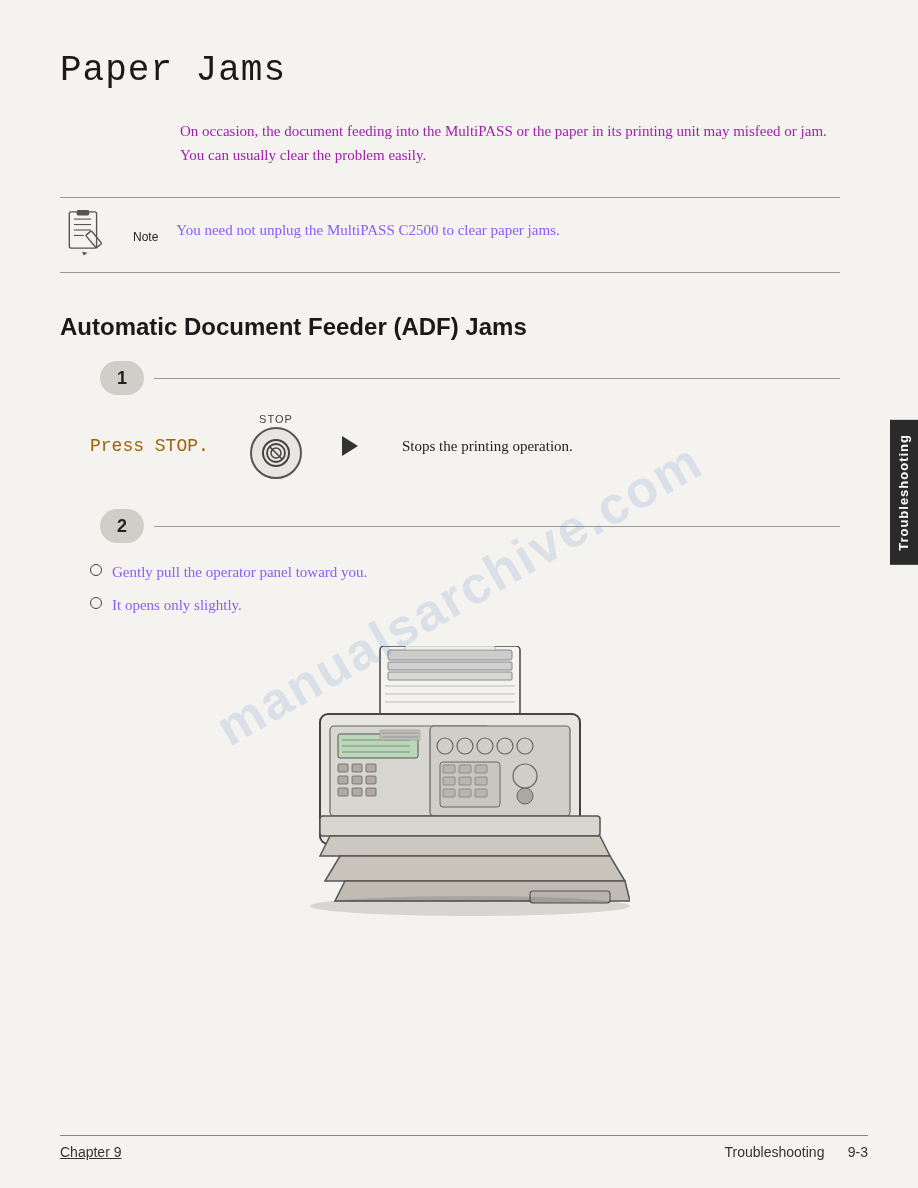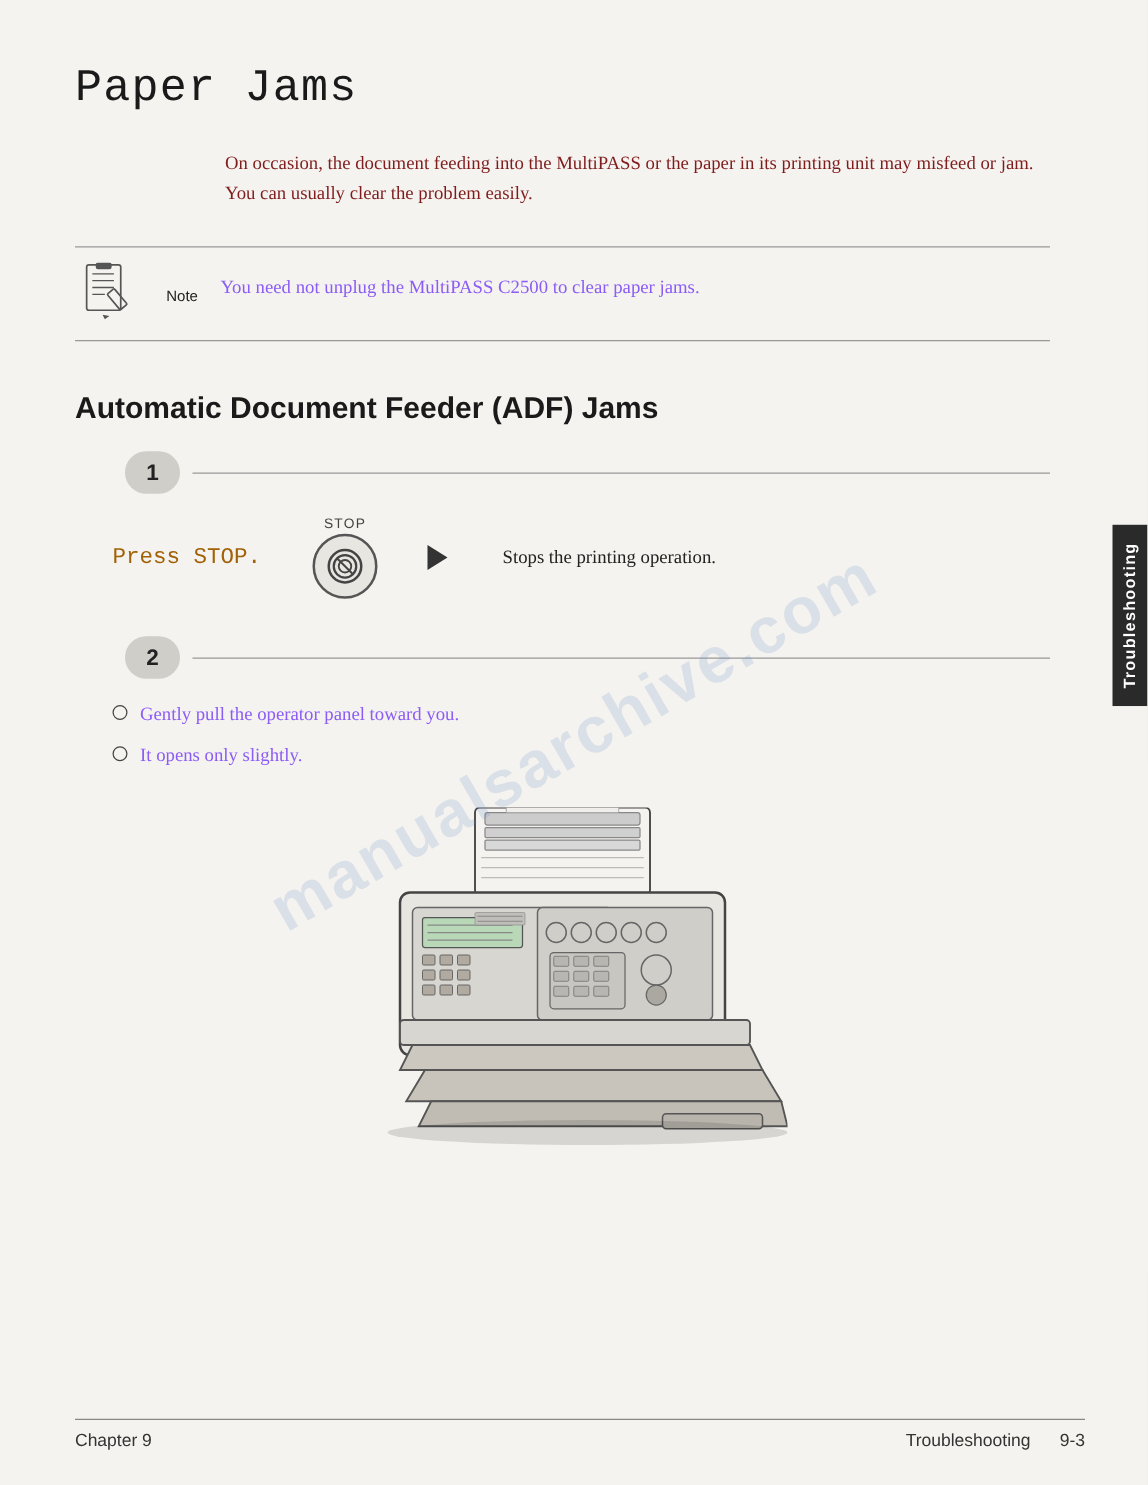--- a/index.html
+++ b/index.html
@@ -56,21 +56,21 @@
       margin-bottom: 28px;
       letter-spacing: 1px;
     }
 
     
     .intro-block {
       margin-left: 120px;
       margin-bottom: 30px;
       font-size: 15px;
       line-height: 1.6;
-      color: #7f1d1d;
+      color: #a21caf;
     }
 
     
     .note-block {
       display: flex;
       align-items: flex-start;
       margin-bottom: 40px;
       border-top: 1px solid #999;
       border-bottom: 1px solid #999;
       padding: 12px 0;
@@ -289,20 +289,21 @@
       justify-content: space-between;
       align-items: center;
       border-top: 1px solid #888;
       padding-top: 8px;
     }
 
     .footer-left {
       font-size: 14px;
       color: #333;
       font-family: Arial, sans-serif;
+      text-decoration: underline;
     }
 
     .footer-right {
       font-size: 14px;
       color: #333;
       font-family: Arial, sans-serif;
     }
 
   </style>
 </head>

